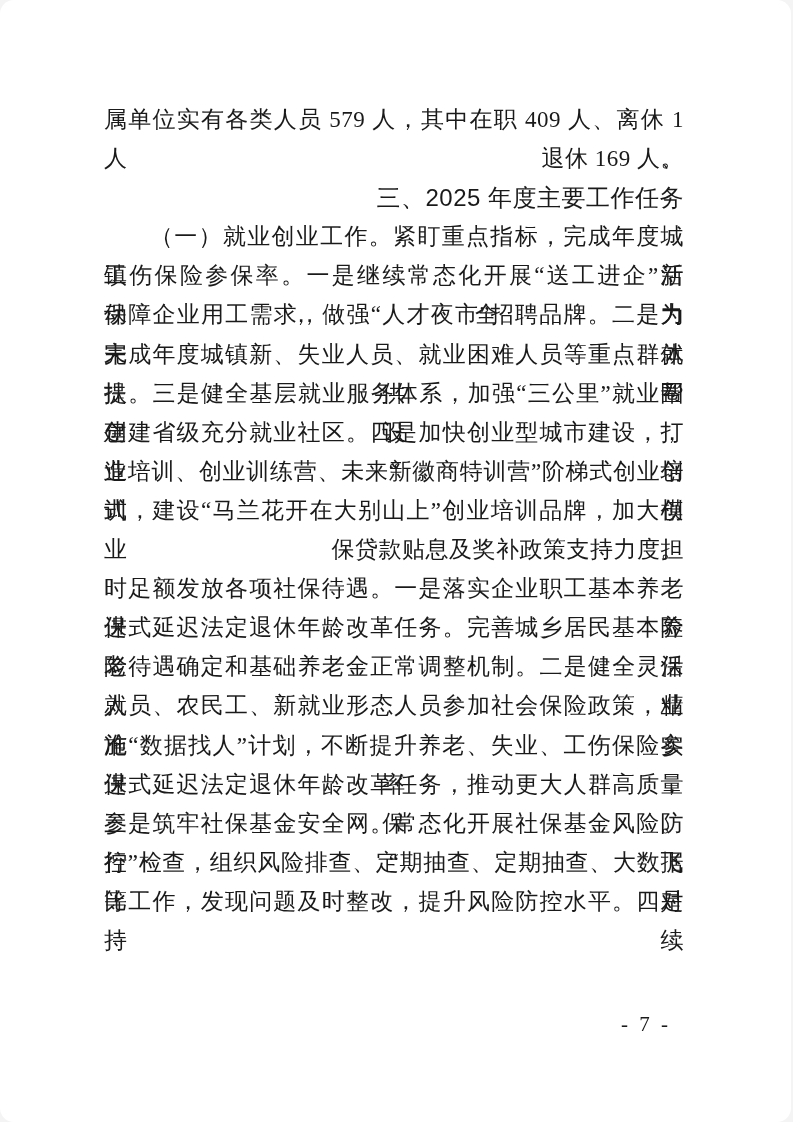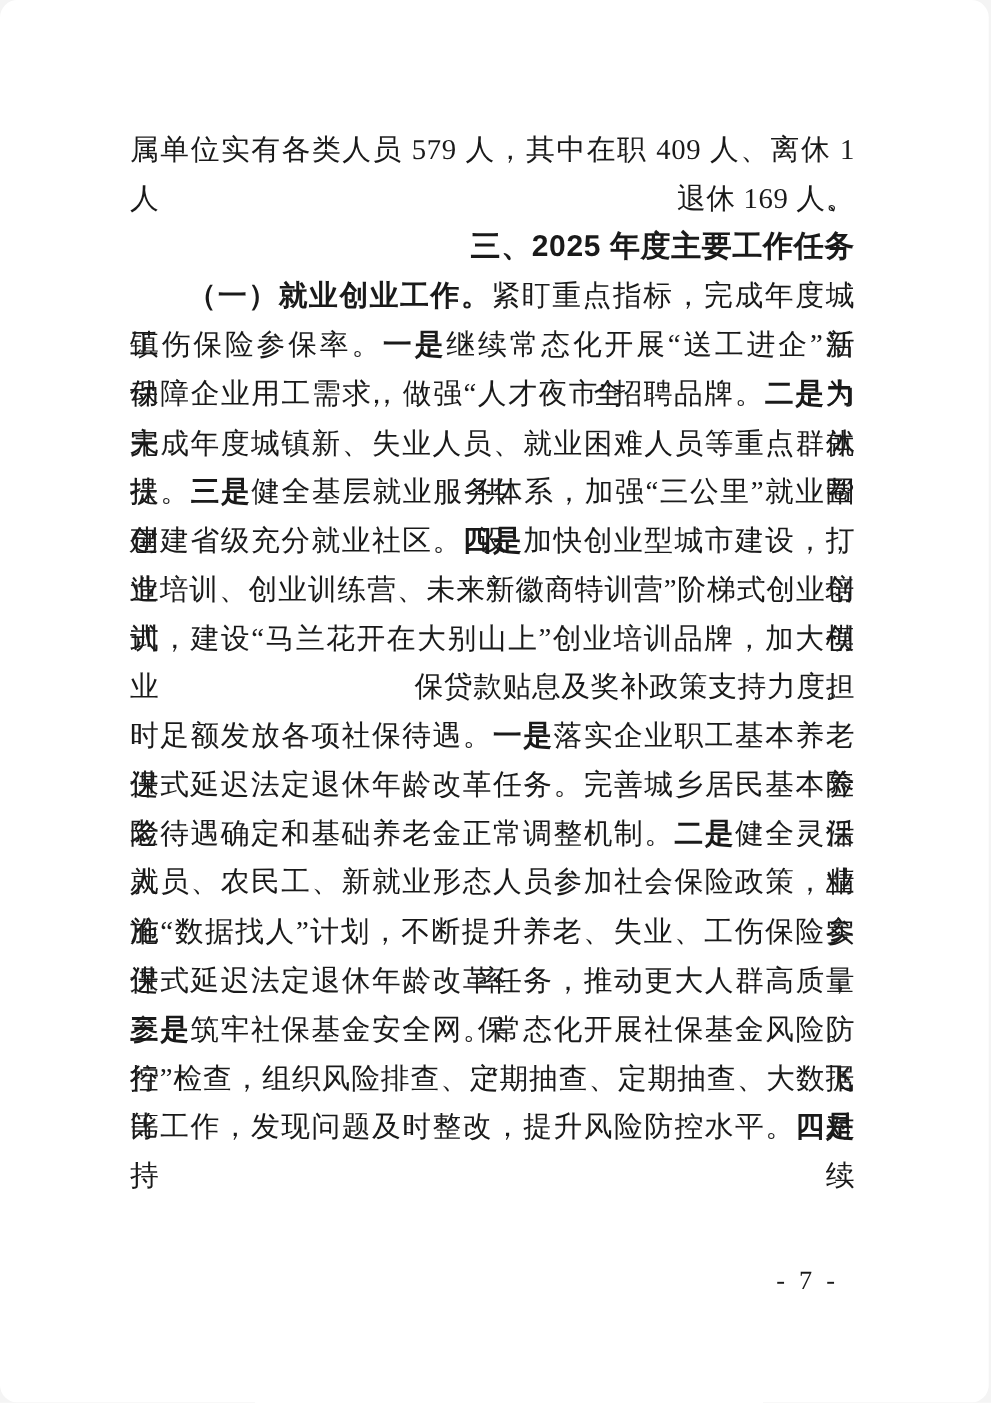--- a/index.html
+++ b/index.html
@@ -41,21 +41,21 @@
     text-indent: 46px;
   }
   .line.heading {
     font-family: "Liberation Sans", sans-serif;
     font-weight: bold;
     font-size: 24px;
     text-indent: 56px;
     letter-spacing: 0.5px;
   }
   .bold {
-    font-weight: bold;
+    font-weight: normal;
   }
   .page-number {
     position: absolute;
     top: 1012px;
     right: 120px;
     font-size: 21px;
     letter-spacing: 3px;
     font-family: "Liberation Serif", serif;
     color: #1a1a1a;
   }

